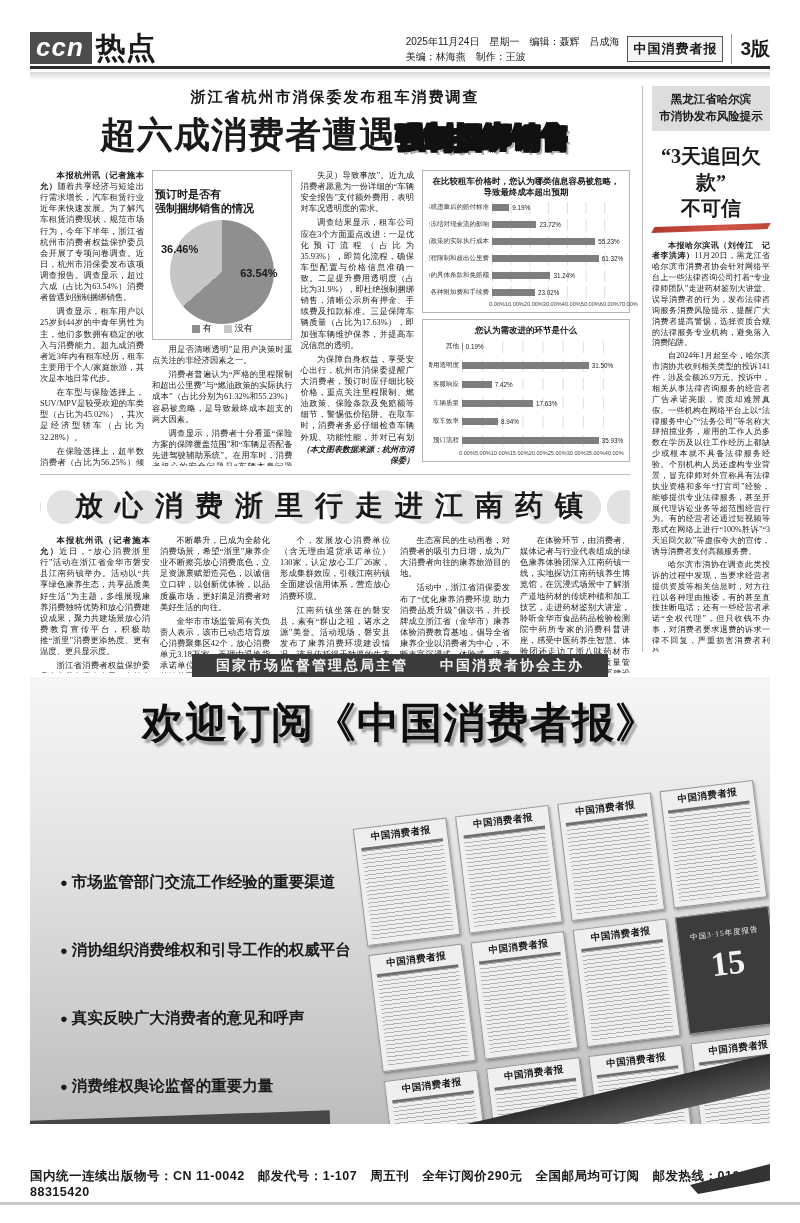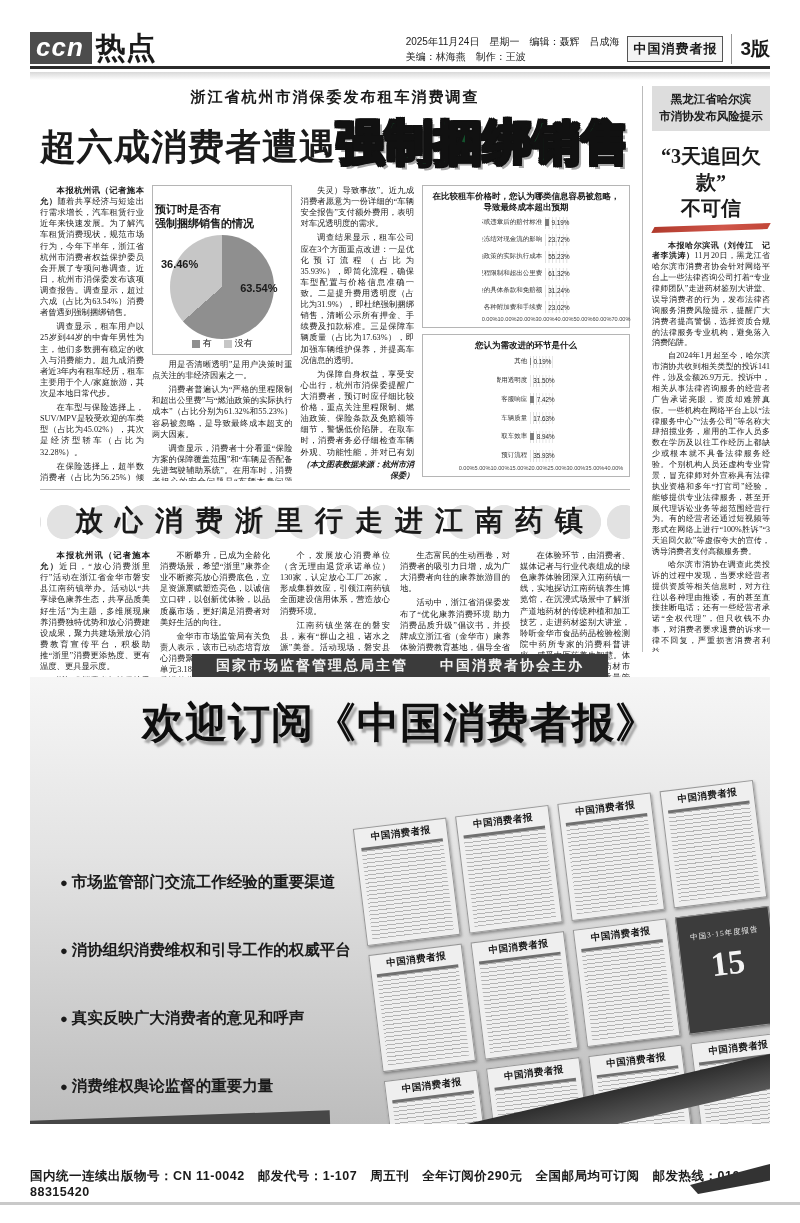--- a/index.html
+++ b/index.html
@@ -18,21 +18,21 @@
   .page-no{font-size:19px;font-weight:bold;font-family:"Liberation Sans",sans-serif;}
   .rule-thick{position:absolute;top:66px;left:30px;right:30px;height:3px;background:#2b2b2b;}
   .rule-soft{position:absolute;top:72px;left:30px;right:30px;height:8px;background:linear-gradient(#d8d8d8,#ffffff);}
   
   #content{position:absolute;top:86px;left:40px;right:30px;height:566px;display:flex;gap:12px;}
   #left-zone{flex:1;min-width:0;}
   
   .kicker{text-align:center;font-size:15px;font-weight:bold;letter-spacing:2px;margin-top:2px;}
   .headline{text-align:center;margin-top:4px;white-space:nowrap;}
   .hl-plain{font-size:36px;font-weight:900;letter-spacing:1px;}
-  .hl-outline{font-size:48px;font-weight:900;color:#14532d;letter-spacing:1px;
+  .hl-outline{font-size:28px;font-weight:900;color:#14532d;letter-spacing:1px;
      -webkit-text-stroke:2px #111;
      text-shadow:-2px -2px 0 #111,2px -2px 0 #111,-2px 2px 0 #111,2px 2px 0 #111,
                  -2px 0 0 #111,2px 0 0 #111,0 -2px 0 #111,0 2px 0 #111,4px 4px 0 #aaa;}
   .body-row{display:flex;gap:8px;margin-top:10px;height:296px;}
   .tcol{font-size:8.3px;line-height:1.34;text-align:justify;overflow:hidden;}
   .tcol p{margin:0 0 3px 0;text-indent:2em;}
   .lead-b{font-weight:bold;}
   .c1{width:108px;}
   .cmid{width:146px;display:flex;flex-direction:column;}
   .c3{width:118px;display:flex;flex-direction:column;}
@@ -45,21 +45,21 @@
   .pie-circle{width:104px;height:104px;border-radius:50%;margin:4px auto 0;}
   .pie-label-a{position:absolute;left:8px;top:72px;font-size:11px;font-weight:bold;font-family:"Liberation Sans",sans-serif;}
   .pie-label-b{position:absolute;right:14px;top:96px;font-size:11px;font-weight:bold;font-family:"Liberation Sans",sans-serif;}
   .pie-legend{position:absolute;bottom:4px;left:0;right:0;display:flex;justify-content:center;gap:12px;
               font-size:9px;font-family:"Liberation Sans",sans-serif;}
   .legend-item{display:flex;align-items:center;gap:3px;}
   .legend-item i{width:8px;height:8px;display:inline-block;}
   .cmid-text{flex:1;overflow:hidden;margin-top:4px;}
   
   .chart-box{border:1px solid #b5b5b5;height:143px;padding:5px 6px;box-sizing:border-box;
-             font-family:"Liberation Sans",sans-serif;display:flex;flex-direction:column;align-items:center;}
+             font-family:"Liberation Sans",sans-serif;display:flex;flex-direction:column;}
   .chart-title{font-size:8.5px;font-weight:bold;text-align:center;line-height:1.25;}
   .bars{flex:1;display:flex;flex-direction:column;justify-content:space-around;margin-top:2px;}
   .bar-row{display:flex;align-items:center;}
   .bar-label{overflow:hidden;white-space:nowrap;direction:rtl;text-align:right;font-size:6.5px;color:#333;padding-right:3px;}
   .chart-a .bar-label{width:60px;}
   .chart-b .bar-label{width:30px;}
   .bar-track{flex:1;position:relative;display:flex;align-items:center;height:12px;}
   .chart-a .bar-track{background:linear-gradient(to right,#ddd 1px,transparent 1px);background-size:calc(100%/7) 100%;}
   .chart-b .bar-track{background:linear-gradient(to right,#ddd 1px,transparent 1px);background-size:calc(100%/8) 100%;}
   .bar{height:7px;background:#7e7e7e;}

